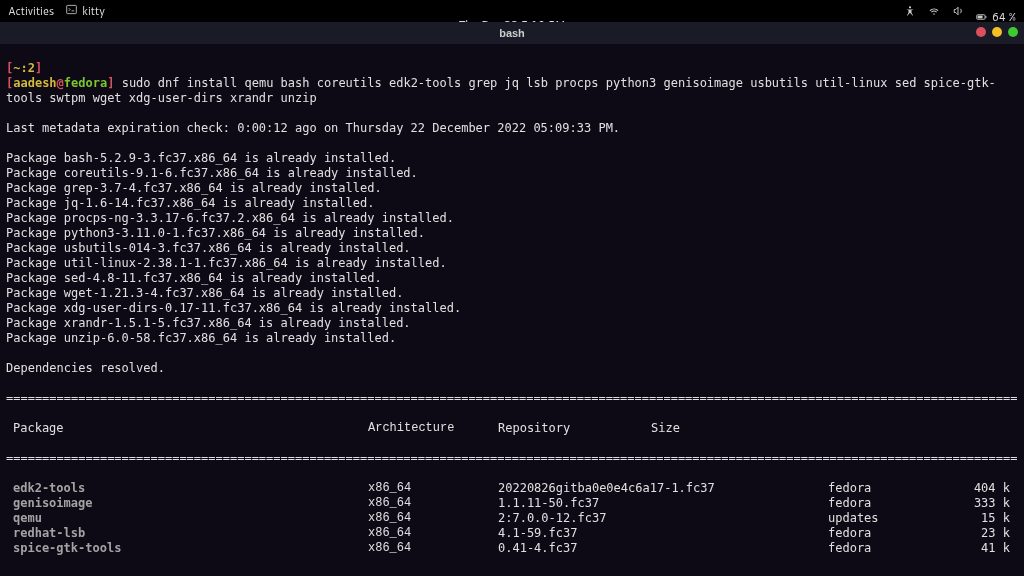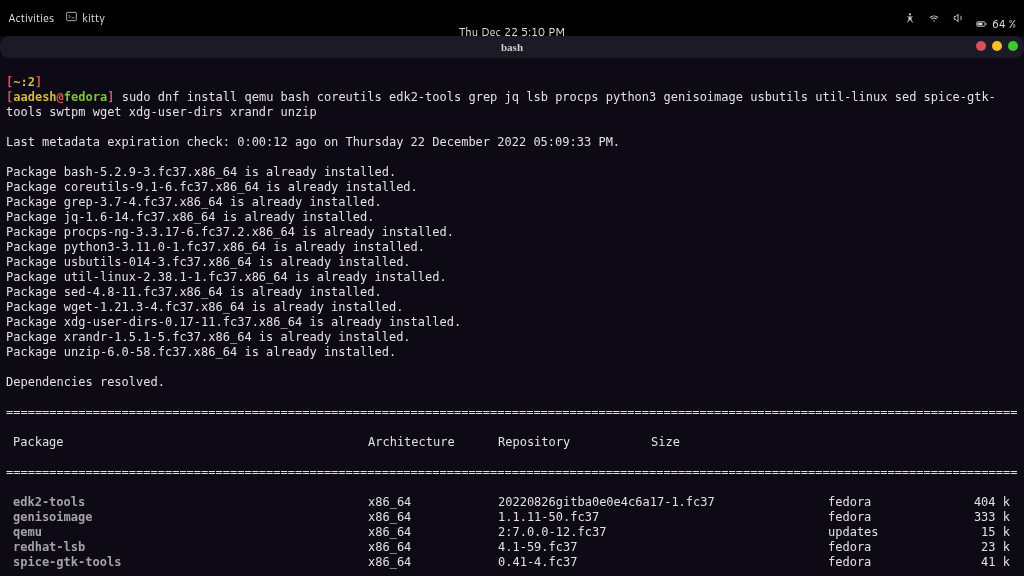--- a/index.html
+++ b/index.html
@@ -6,21 +6,21 @@
   html, body {
     width: 1024px; height: 576px;
     background: #0a0a14;
     font-family: "DejaVu Sans Mono", Menlo, Consolas, monospace;
     font-size: 12px;
     color: #e0e0e0;
     overflow: hidden;
   }
   
   .topbar {
-    height: 36px;
+    height: 22px;
     background: #000;
     display: flex;
     align-items: center;
     justify-content: space-between;
     padding: 0 8px;
     font-family: "Cantarell", "DejaVu Sans", sans-serif;
     font-size: 11px;
     color: #ddd;
   }
   .topbar .left, .topbar .right { display: flex; align-items: center; gap: 12px; }
@@ -32,24 +32,23 @@
   .topbar .battery { display:flex; align-items:center; gap:4px;margin-top:12px; }
   
   .wintitle {
     height: 22px;
     background: #1a1b26;
     display: flex;
     align-items: center;
     justify-content: center;
     position: relative;
     color: #ccc;
-    font-family: Liberation Serif, serif;
+    font-family: Liberation Sans, sans-serif;
     font-size: 11px;
     font-weight: bold;
-    border-radius: 9px;
   }
   .traffic {
     position: absolute; right: 6px; top: 5px;
     display: flex; gap: 6px;
   }
   .traffic span {
     width: 10px; height: 10px; border-radius: 50%; display:block;
   }
   .tl-close { background:#d9515d; }
   .tl-min   { background:#f4c025; }
@@ -64,21 +63,21 @@
     overflow: hidden;
   }
   .red    { color:#d9515d; font-weight:bold;}
   .green  { color:#7cc62f; font-weight:bold;}
   .yellow { color:#d4b93a; font-weight:bold;}
   .white  { color:#e0e0e0; }
   .greenpkg { color:#a3a3a3; font-weight:bold;}
   .row { display:flex; }
   .row span { display:inline-block; }
   .col-pkg  { width: 362px; }
-  .col-arch { width: 130px; }
+  .col-arch { width: 130px; font-family: Liberation Mono, monospace; }
   .col-ver  { width: 330px; }
   .col-repo { width: 132px; }
   .col-size { width: 50px; text-align: right; }
   .divider { letter-spacing: 0; overflow:hidden; color:#e0e0e0;}
   .indent1 { padding-left: 7px; }
 </style>
 </head>
 <body>
 
 <div class="topbar">

